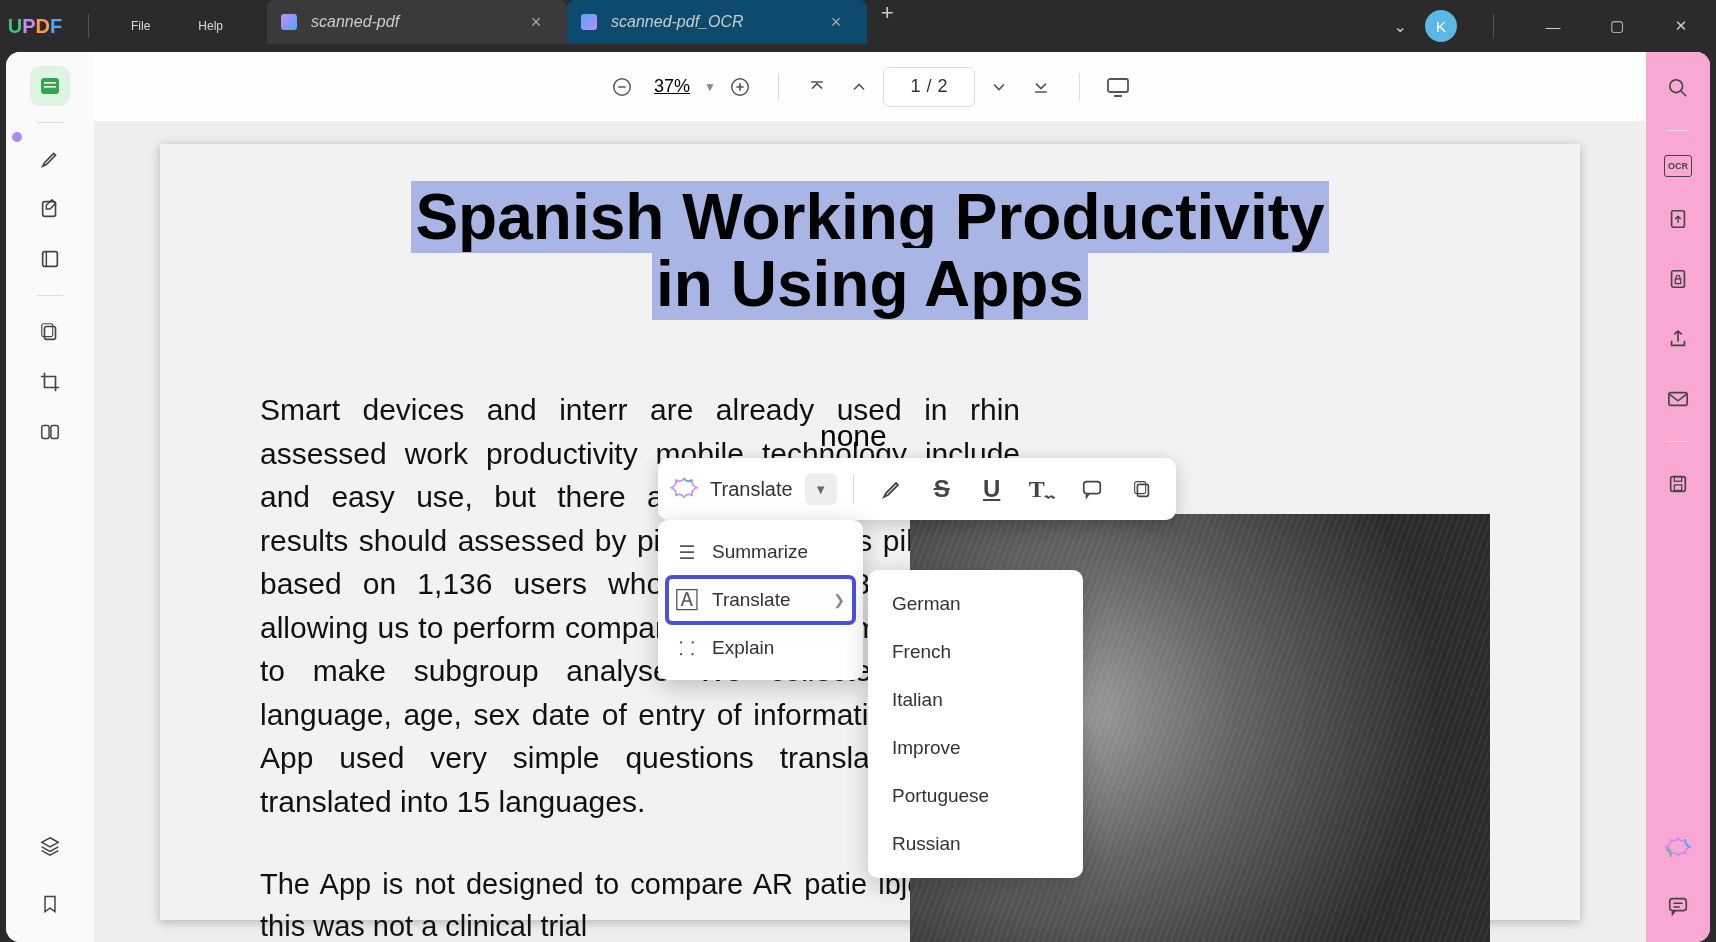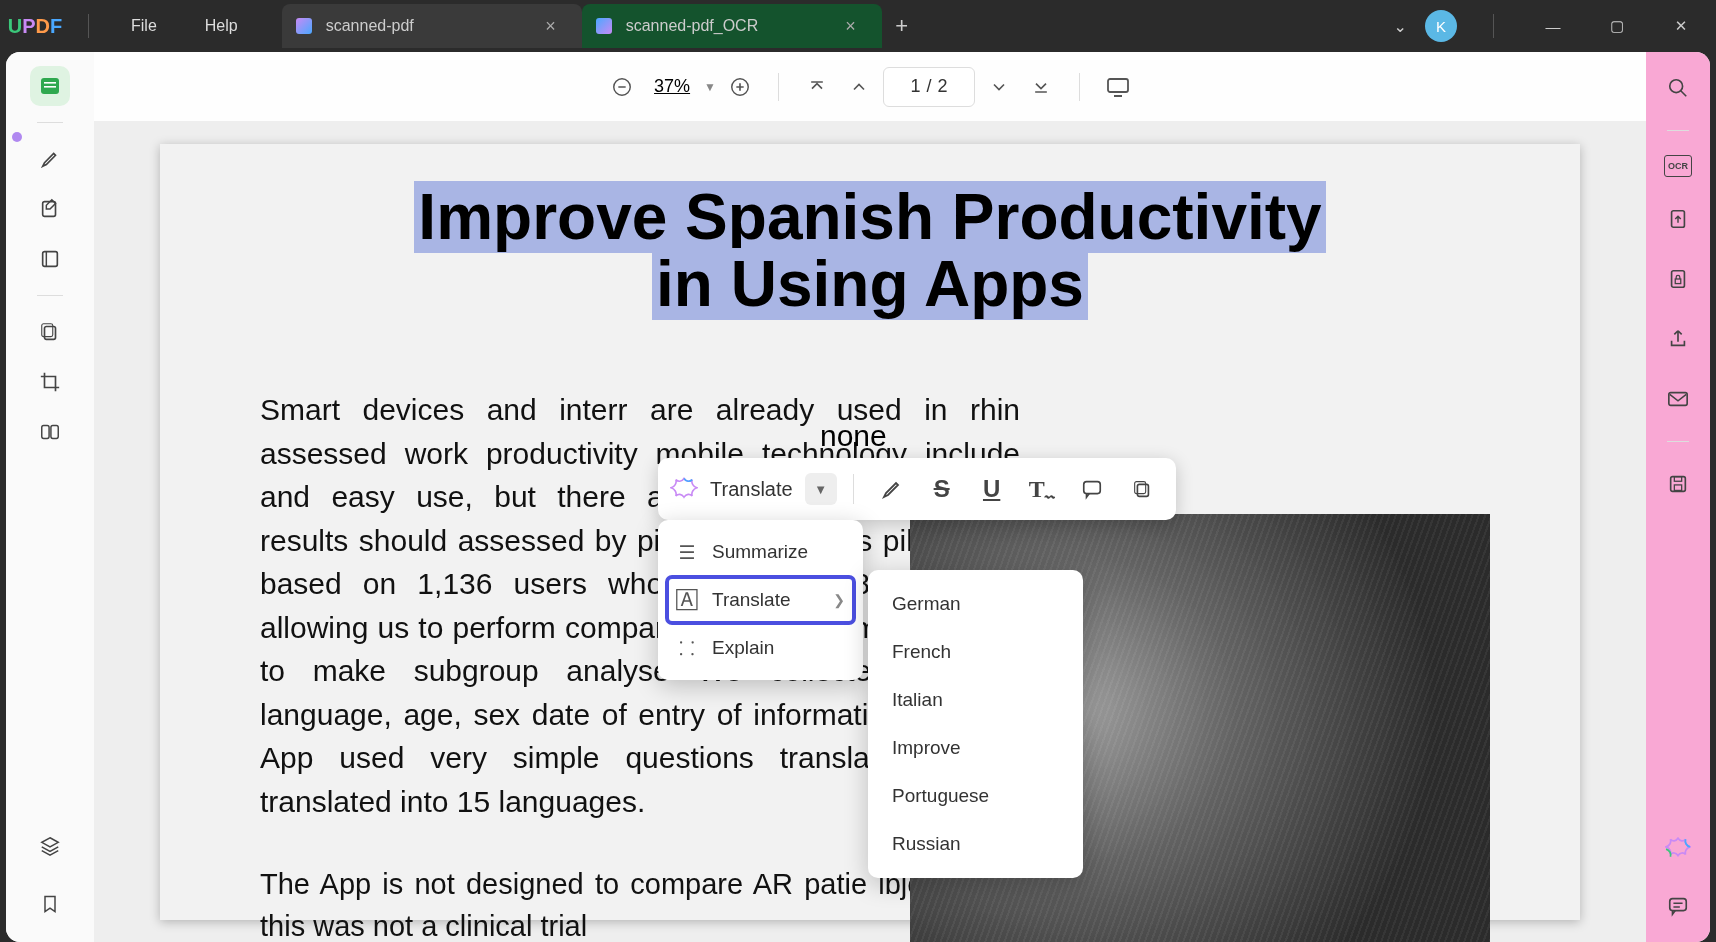--- a/index.html
+++ b/index.html
@@ -3,25 +3,25 @@
 <meta charset="utf-8">
 <style>
 * { margin:0; padding:0; box-sizing:border-box; font-family:-apple-system,BlinkMacSystemFont,'Segoe UI',Arial,sans-serif; }
 html,body { width:1716px; height:942px; overflow:hidden; background:#2b2b2b; }
 
 
 .titlebar { height:52px; background:#2b2b2b; display:flex; align-items:center; color:#ddd; }
 .logo { width:70px; display:flex; align-items:center; justify-content:center; font-weight:bold; font-size:20px; }
 .logo span:nth-child(1){color:#3bc77a;} .logo span:nth-child(2){color:#c88af5;} .logo span:nth-child(3){color:#ff9a4a;} .logo span:nth-child(4){color:#4aa8ff;}
 .vdiv { width:1px; height:24px; background:#555; margin:0 18px; }
-.menu-item { padding:0 24px; font-size:16px; cursor:pointer; }
-.tabs { display:flex; margin-left:20px; height:100%; align-items:center; }
+.menu-item { padding:0 24px; font-size:12px; cursor:pointer; }
+.tabs { display:flex; margin-left:20px; height:100%; align-items:flex-start;font-style:italic; }
 .tab { height:44px; display:flex; align-items:center; padding:0 20px 0 44px; border-radius:8px 8px 0 0; font-size:16px; color:#ccc; position:relative; min-width:300px; }
 .tab.inactive { background:#3a3a3a; }
-.tab.active { background:#14532d; }
+.tab.active { background:#0c4a6e; }
 .tab .favicon { position:absolute; left:14px; width:16px;height:16px;border-radius:3px;background:linear-gradient(135deg,#c88af5,#4aa8ff); }
 .tab .close { margin-left:auto; font-size:18px; color:#aaa; cursor:pointer; padding:0 6px;}
 .addtab { width:40px; text-align:center; font-size:22px; color:#ccc; cursor:pointer; }
 .titlebar-right { margin-left:auto; display:flex; align-items:center; gap:18px; padding-right:12px; }
 .chev-down { font-size:16px; color:#ccc; cursor:pointer; }
 .avatar { width:32px;height:32px;border-radius:50%; background:#5bb8e5; color:#fff; display:flex;align-items:center;justify-content:center; font-size:15px; font-weight:500;}
 .winbtn { width:46px; height:40px; display:flex; align-items:center; justify-content:center; color:#ccc; font-size:15px; cursor:pointer; }
 
 
 .app { display:flex; height:calc(100% - 52px); background:#f6f6f6; border-radius:14px; margin:0 6px 6px 6px; overflow:hidden; position:relative;}
@@ -229,21 +229,21 @@
             <rect x="2" y="2" width="20" height="13" rx="2" fill="none" stroke="#555" stroke-width="1.8"></rect>
             <path d="M8 19h8" stroke="#555" stroke-width="1.8"></path>
           </svg>
         </div>
       <div style="flex:1"></div>
     </div>
 
     <div class="docwrap">
       <div class="page">
         <h1 class="doc-title">
-          <span class="hl">Improve Spanish Productivity</span><br>
+          <span class="hl">Spanish Working Productivity</span><br>
           <span class="hl">in Using Apps</span>
         </h1>
         <div style="position:absolute; left:660px; top:275px; font-size:30px; font-weight:500;">none</div>
         <div class="doc-body">Smart devices and interr are already used in rhin assessed work productivity mobile technology include and easy use, but there appropriate questions and results should assessed by pilot studies. This pilot study based on 1,136 users who filled in 5,789 da VAS allowing us to perform comparisons ar outcomes, but not to make subgroup analyse We collected country, language, age, sex date of entry of information with the App used very simple questions translated and l translated into 15 languages.</div>
         <div class="doc-body last">The App is not designed to compare AR patie              ibjects and this was not a clinical trial</div>
         <div class="photo"></div>
       </div>
 
       <div class="sel-toolbar">
         <svg class="ai" viewBox="0 0 24 24">

